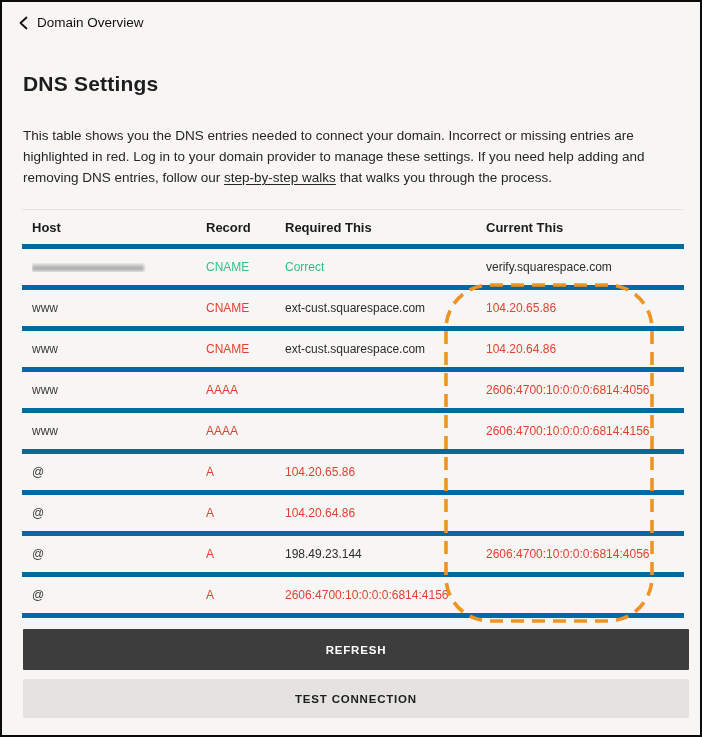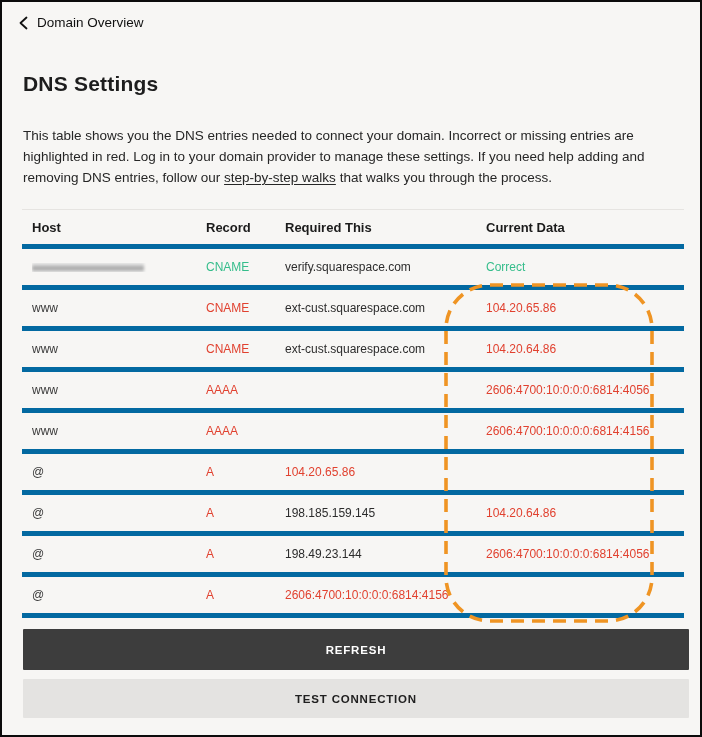--- a/index.html
+++ b/index.html
@@ -97,30 +97,30 @@
 
   <h1 class="page-title">DNS Settings</h1>
 
   <p class="description"><span>This table shows you the DNS entries needed to connect your domain. Incorrect or missing entries are highlighted in red. Log in to your domain provider to manage these settings. If you need help adding and removing DNS entries, follow our </span><a>step-by-step walks</a><span> that walks you through the process.</span></p>
 
   <div class="dns-table">
     <div class="trow thead-row">
       <span>Host</span>
       <span>Record</span>
       <span>Required This</span>
-      <span>Current Data</span>
+      <span>Current This</span>
     </div>
     <div>
     <div class="trow body-row">
       <div class="cell host">
             <div class="redacted"></div>
           </div>
       <div class="cell record ok">CNAME</div>
+      <div class="cell current ok">Correct</div>
       <div class="cell required">verify.squarespace.com</div>
-      <div class="cell current ok">Correct</div>
     </div>
 
     <div class="trow body-row">
       <div class="cell host">www</div>
       <div class="cell record error">CNAME</div>
       <div class="cell required">ext-cust.squarespace.com</div>
       <div class="cell current error">104.20.65.86</div>
     </div>
 
     <div class="trow body-row">
@@ -146,21 +146,20 @@
 
     <div class="trow body-row">
       <div class="cell host">@</div>
       <div class="cell record error">A</div>
       <div class="cell current error">104.20.65.86</div>
     </div>
 
     <div class="trow body-row">
       <div class="cell host">@</div>
       <div class="cell record error">A</div>
-      <div class="cell required">198.185.159.145</div>
       <div class="cell current error">104.20.64.86</div>
     </div>
 
     <div class="trow body-row">
       <div class="cell host">@</div>
       <div class="cell record error">A</div>
       <div class="cell required">198.49.23.144</div>
       <div class="cell current error">2606:4700:10:0:0:0:6814:4056</div>
     </div>
 

